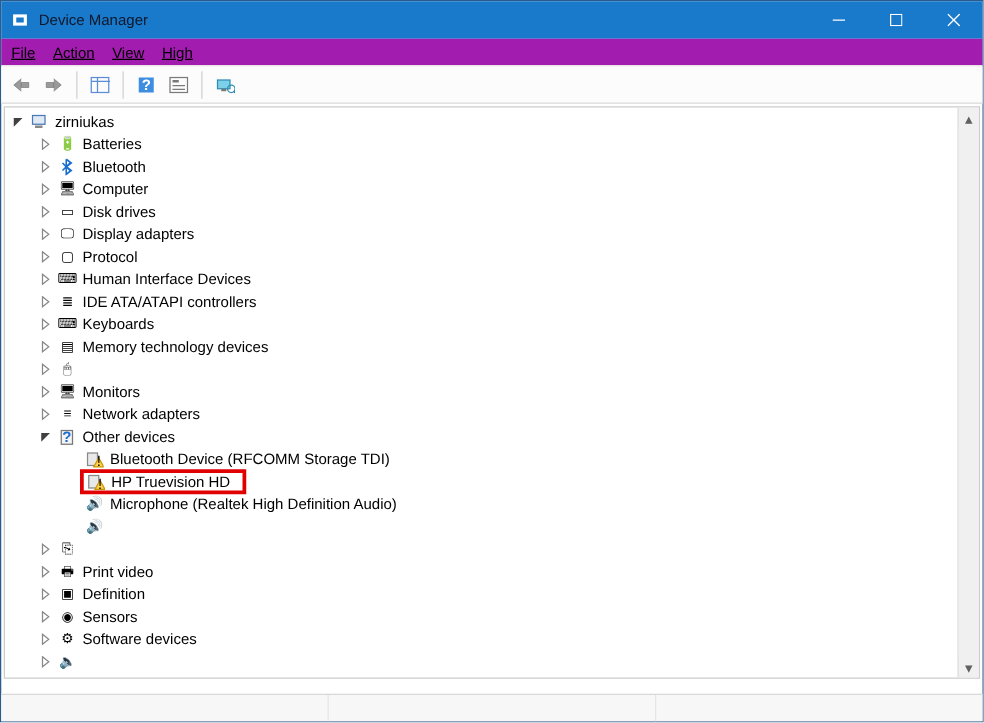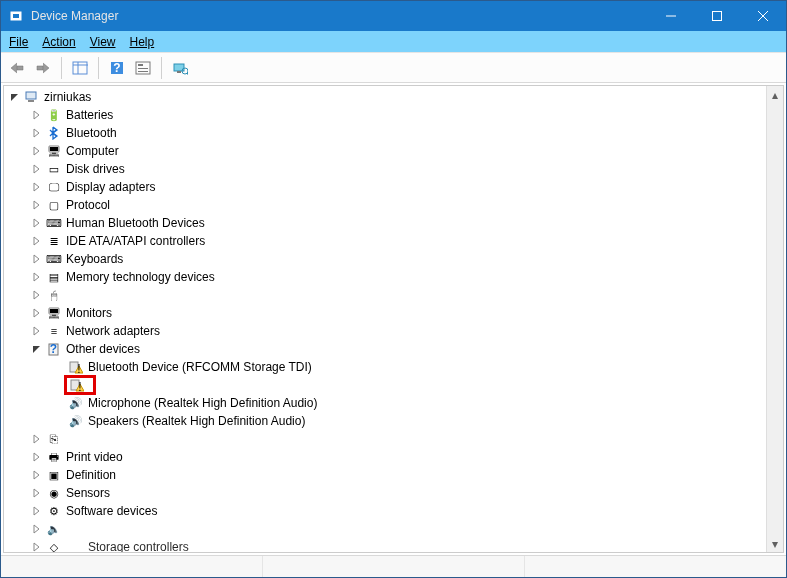--- a/index.html
+++ b/index.html
@@ -1,30 +1,30 @@
 <!DOCTYPE html>
 <html><head>
 <meta charset="utf-8">
 <style>
   * { box-sizing: border-box; margin: 0; padding: 0; font-family: "Segoe UI", Tahoma, sans-serif; font-size: 12px; }
   body { background: #fff; }
   .window { width: 787px; height: 578px; border: 1px solid #2b5a8c; display: flex; flex-direction: column; background: #fff; }
-  .titlebar { height: 30px; background: #1979ca; color: #e5e5e5; display: flex; align-items: center; padding-left: 8px; }
+  .titlebar { height: 30px; background: #1979ca; color: #0f172a; display: flex; align-items: center; padding-left: 8px; }
   .titlebar .title-icon { width: 16px; height: 16px; margin-right: 6px; display:flex; align-items:center; justify-content:center; }
   .titlebar .title { font-size: 12px; flex: 1; }
   .win-controls { display: flex; height: 100%; }
   .win-btn { width: 46px; height: 100%; display: flex; align-items: center; justify-content: center; color: #fff; }
   .win-btn svg { stroke: #fff; fill: none; }
-  .menubar { height: 22px; display: flex; align-items: center; padding: 0 8px; gap: 14px; border-bottom: 1px solid #e5e5e5; background: #7dd3fc; }
+  .menubar { height: 22px; display: flex; align-items: center; padding: 0 8px; gap: 14px; border-bottom: 1px solid #e5e5e5; background: #a21caf; }
   .menubar .menu-item { font-size: 12px; }
   .menubar .menu-item .ul { text-decoration: underline; }
   .toolbar { height: 30px; display: flex; align-items: center; padding: 2px 4px; gap: 2px; border-bottom: 1px solid #d9d9d9; background: #fcfcfc; }
   .tool-btn { width: 24px; height: 24px; display:flex; align-items:center; justify-content:center; border:1px solid transparent; }
   .tool-sep { width:1px; height:22px; background:#d0d0d0; margin:0 4px; }
-  .content-wrap { flex:1; display:flex; flex-direction:column; min-height:0; }
+  .content-wrap { flex:1; display:flex; flex-direction:column; min-height:0;gap:10px; }
   .tree-frame { flex:1; margin:2px; border:1px solid #cccccc; position:relative; overflow:hidden; display:flex; }
   .tree { flex:1; overflow:auto; padding:2px 0 2px 4px; }
   .tree ul { list-style:none; margin:0; padding:0; }
   .tree li { white-space:nowrap; }
   .row { display:flex; align-items:center; height:18px; line-height:18px; }
   .toggle { width:14px; height:18px; display:flex; align-items:center; justify-content:center; color:#6b6b6b; font-family: Consolas, monospace; font-size:11px; }
   .toggle.open { color:#000; }
   .icon { width:16px; height:16px; margin:0 4px 0 2px; display:flex; align-items:center; justify-content:center; }
   .label { padding-right:6px; }
   .child { padding-left:22px; }
@@ -68,21 +68,21 @@
             <line x1="10" y1="0" x2="0" y2="10" stroke-width="1"></line>
           </svg>
         </div>
     </div>
   </div>
 
   <div class="menubar">
     <span class="menu-item"><span class="ul">File</span></span>
     <span class="menu-item"><span class="ul">Action</span></span>
     <span class="menu-item"><span class="ul">View</span></span>
-    <span class="menu-item"><span class="ul">Help</span></span>
+    <span class="menu-item"><span class="ul">High</span></span>
   </div>
 
   <div class="toolbar">
     <div class="tool-btn">
         <svg width="16" height="14">
           <path d="M8 2 L2 7 L8 12 M8 5 L14 5 L14 9 L8 9 Z" fill="#9a9a9a" stroke="#6f6f6f" stroke-width="0.5"></path>
         </svg>
       </div>
     <div class="tool-btn">
         <svg width="16" height="14">
@@ -214,21 +214,21 @@
               </div>
             </li>
             <li>
               <div class="row child">
                 <span class="toggle">
                   <svg width="10" height="10">
                     <path d="M2 1 L7 5 L2 9 Z" fill="none" stroke="#888"></path>
                   </svg>
                 </span>
                 <span class="icon" style="font-size: 11px;">⌨</span>
-                <span class="label">Human Bluetooth Devices</span>
+                <span class="label">Human Interface Devices</span>
               </div>
             </li>
             <li>
               <div class="row child">
                 <span class="toggle">
                   <svg width="10" height="10">
                     <path d="M2 1 L7 5 L2 9 Z" fill="none" stroke="#888"></path>
                   </svg>
                 </span>
                 <span class="icon" style="font-size: 11px;">≣</span>
@@ -321,35 +321,35 @@
                 <div class="row grandchild">
                   <span class="toggle"></span>
                   <div class="highlight-box">
                     <span class="icon">
                       <svg width="14" height="14">
                         <rect x="1" y="2" width="8" height="10" fill="#e8e8e8" stroke="#888"></rect>
                         <polygon points="10,6 14,13 6,13" fill="#ffd24d" stroke="#c79500"></polygon>
                         <text x="10" y="12.5" text-anchor="middle" font-size="7" fill="#000">!</text>
                       </svg>
                     </span>
+                    <span class="label">HP Truevision HD</span>
                   </div>
                 </div>
               </li>
               <li>
                 <div class="row grandchild">
                   <span class="toggle"></span>
                   <span class="icon" style="font-size: 11px;">🔊</span>
                   <span class="label">Microphone (Realtek High Definition Audio)</span>
                 </div>
               </li>
               <li>
                 <div class="row grandchild">
                   <span class="toggle"></span>
                   <span class="icon" style="font-size: 11px;">🔊</span>
-                  <span class="label">Speakers (Realtek High Definition Audio)</span>
                 </div>
               </li>
             </li>
             <li>
               <div class="row child">
                 <span class="toggle">
                   <svg width="10" height="10">
                     <path d="M2 1 L7 5 L2 9 Z" fill="none" stroke="#888"></path>
                   </svg>
                 </span>

